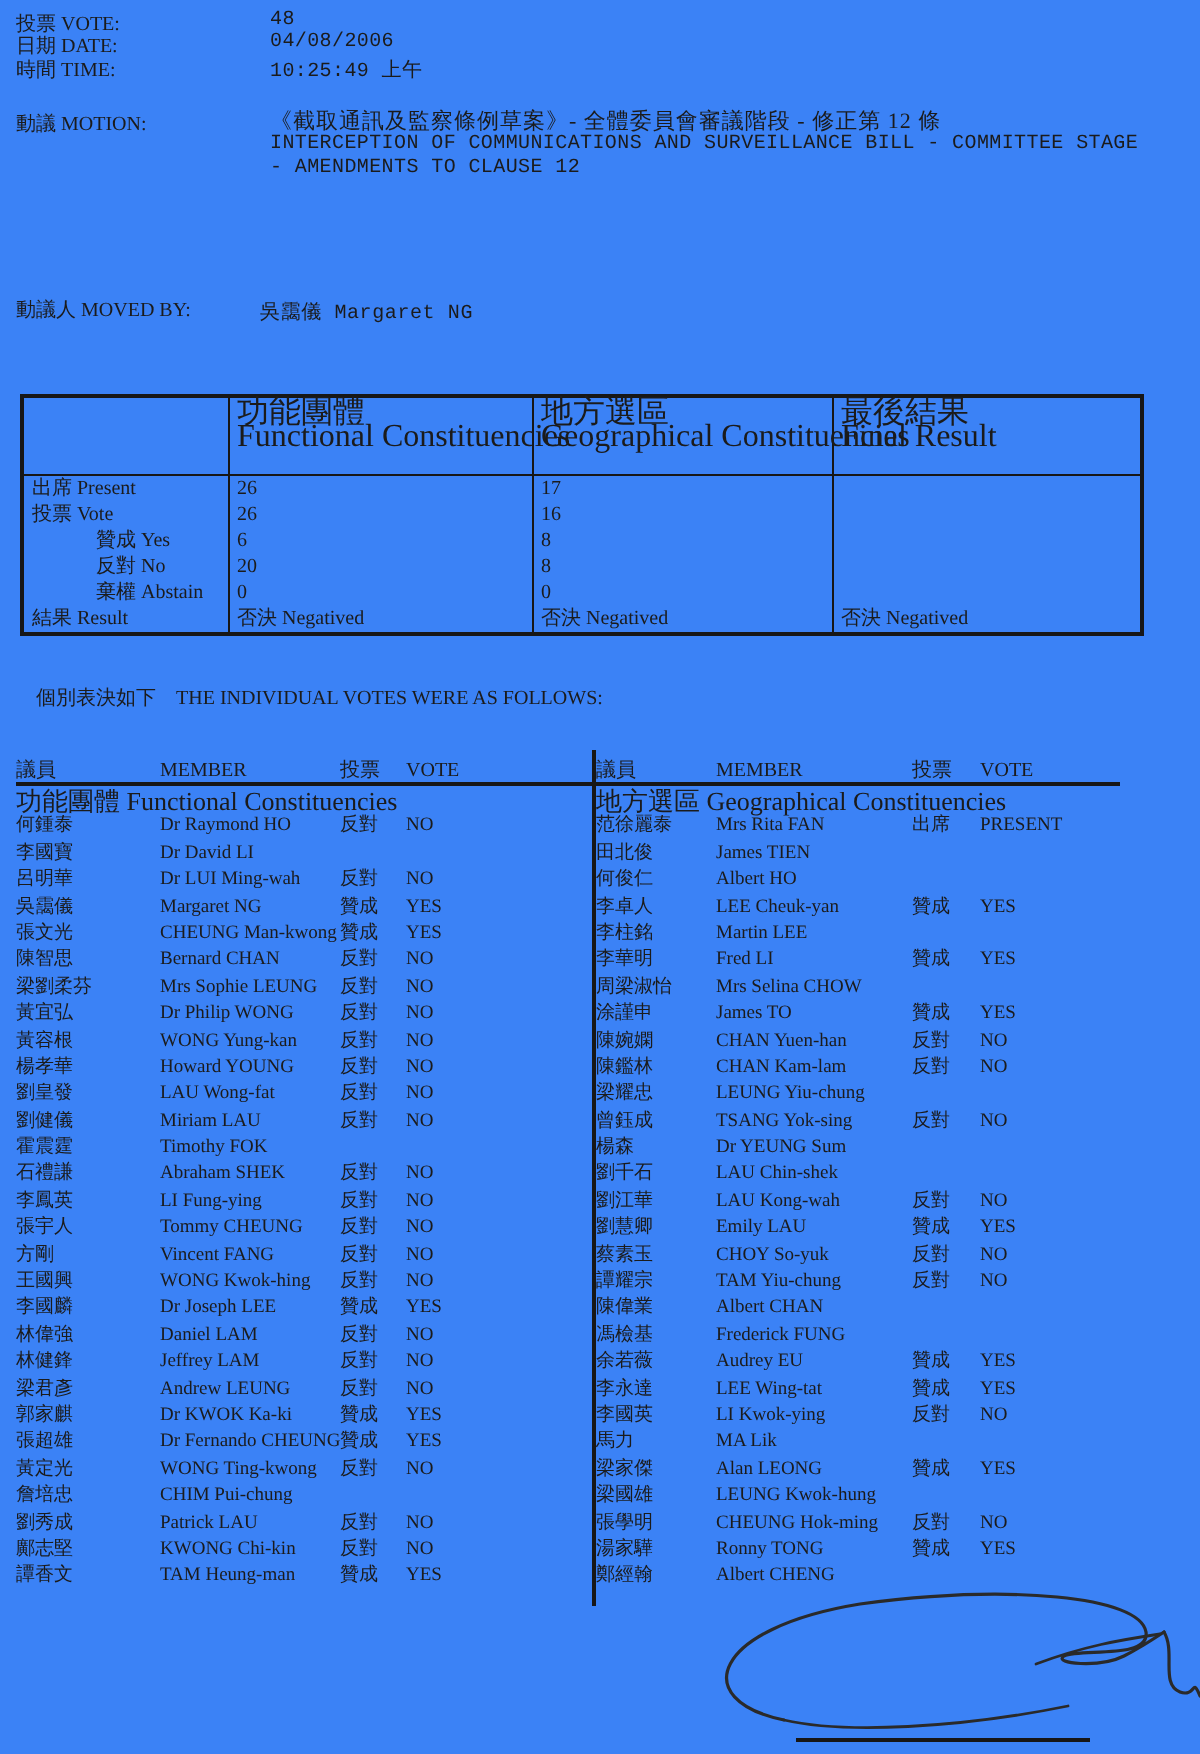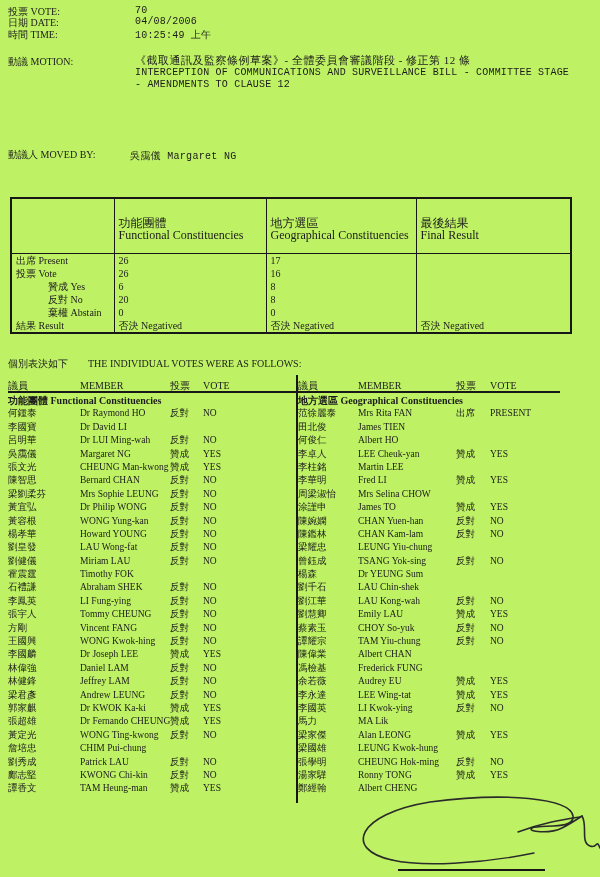--- a/index.html
+++ b/index.html
@@ -1,17 +1,17 @@
 <!DOCTYPE html>
 <html><head>
 <meta charset="utf-8">
 <style>
   html,body{margin:0;padding:0;background:#e8e8e8;}
   .page{
-    position:relative;width:600px;height:877px;background:#bef264;
+    position:relative;width:600px;height:877px;background:#3b82f6;
     font-family:"Liberation Serif", serif;color:#1b1b1b;overflow:hidden;
     margin:0 auto;
   }
   .mono{font-family:"Liberation Mono", monospace;}
   
   .kv-line{position:absolute;left:0;width:100%;height:12px;font-size:10px;}
   .kv-label{position:absolute;left:8px;}
   .kv-value{position:absolute;left:135px;letter-spacing:0.2px;}
   
   .motion-label{position:absolute;left:8px;top:55px;font-size:10px;}
@@ -23,53 +23,53 @@
   
   table.summary{
     position:absolute;left:10px;top:197px;width:562px;
     border-collapse:collapse;table-layout:fixed;
     font-size:10px;border:2px solid #171717;
   }
   table.summary th,table.summary td{
     border-left:1px solid #171717;border-right:1px solid #171717;
     padding:0 4px;text-align:left;vertical-align:top;font-weight:normal;white-space:nowrap;
   }
-  table.summary thead th{border-bottom:1px solid #171717;height:36px;padding-top:18px;font-size:12px;}
+  table.summary thead th{border-bottom:1px solid #171717;height:36px;padding-top:2px;font-size:16px;}
   table.summary thead th div{line-height:12px;}
   table.summary tbody td{height:13px;line-height:13px;}
   table.summary tbody td.indent{padding-left:36px;}
   
-  .iv-heading{position:absolute;left:8px;top:357px;font-size:10px;}
+  .iv-heading{position:absolute;left:8px;top:342px;font-size:10px;text-align:center;}
   .iv-heading .zh{display:inline-block;width:80px;}
   .col-head{position:absolute;top:379px;display:grid;font-size:10px;height:13px;line-height:13px;}
   .grid-left{grid-template-columns:72px 90px 33px 1fr;}
   .grid-right{grid-template-columns:60px 98px 34px 1fr;}
   .head-rule{position:absolute;left:8px;top:391px;width:552px;height:2px;background:#171717;}
   .v-divider{position:absolute;left:296px;top:375px;width:2px;height:428px;background:#171717;}
   .rows{position:absolute;top:394px;font-size:9.5px;}
   #fc-rows{left:8px;width:287px;}
   #gc-rows{left:298px;width:296px;}
   .member-row{display:grid;height:13.4px;line-height:13.4px;white-space:nowrap;}
   #fc-rows .member-row{grid-template-columns:72px 90px 33px 1fr;}
   #gc-rows .member-row{grid-template-columns:60px 98px 34px 1fr;}
-  .member-row.section-header{display:block;font-weight:bold;font-size:10px;}
+  .member-row.section-header{display:block;font-weight:normal;font-size:13px;}
   .member-row span{overflow:visible;}
   
   .signature-svg{position:absolute;left:330px;top:790px;}
   .clerk-rule{position:absolute;left:398px;top:869px;width:147px;height:2px;background:#171717;}
   .clerk-label{position:absolute;left:341px;top:858px;font-size:10px;margin-top:48px;}
 </style>
 </head>
 <body>
 
 <div class="page">
 
   <div class="kv-line" style="top:5px">
     <span class="kv-label">投票 VOTE:</span>
-    <span class="kv-value mono">70</span>
+    <span class="kv-value mono">48</span>
   </div>
   <div class="kv-line" style="top:16px">
     <span class="kv-label">日期 DATE:</span>
     <span class="kv-value mono">04/08/2006</span>
   </div>
   <div class="kv-line" style="top:28px">
     <span class="kv-label">時間 TIME:</span>
     <span class="kv-value mono">10:25:49 上午</span>
   </div>
 

